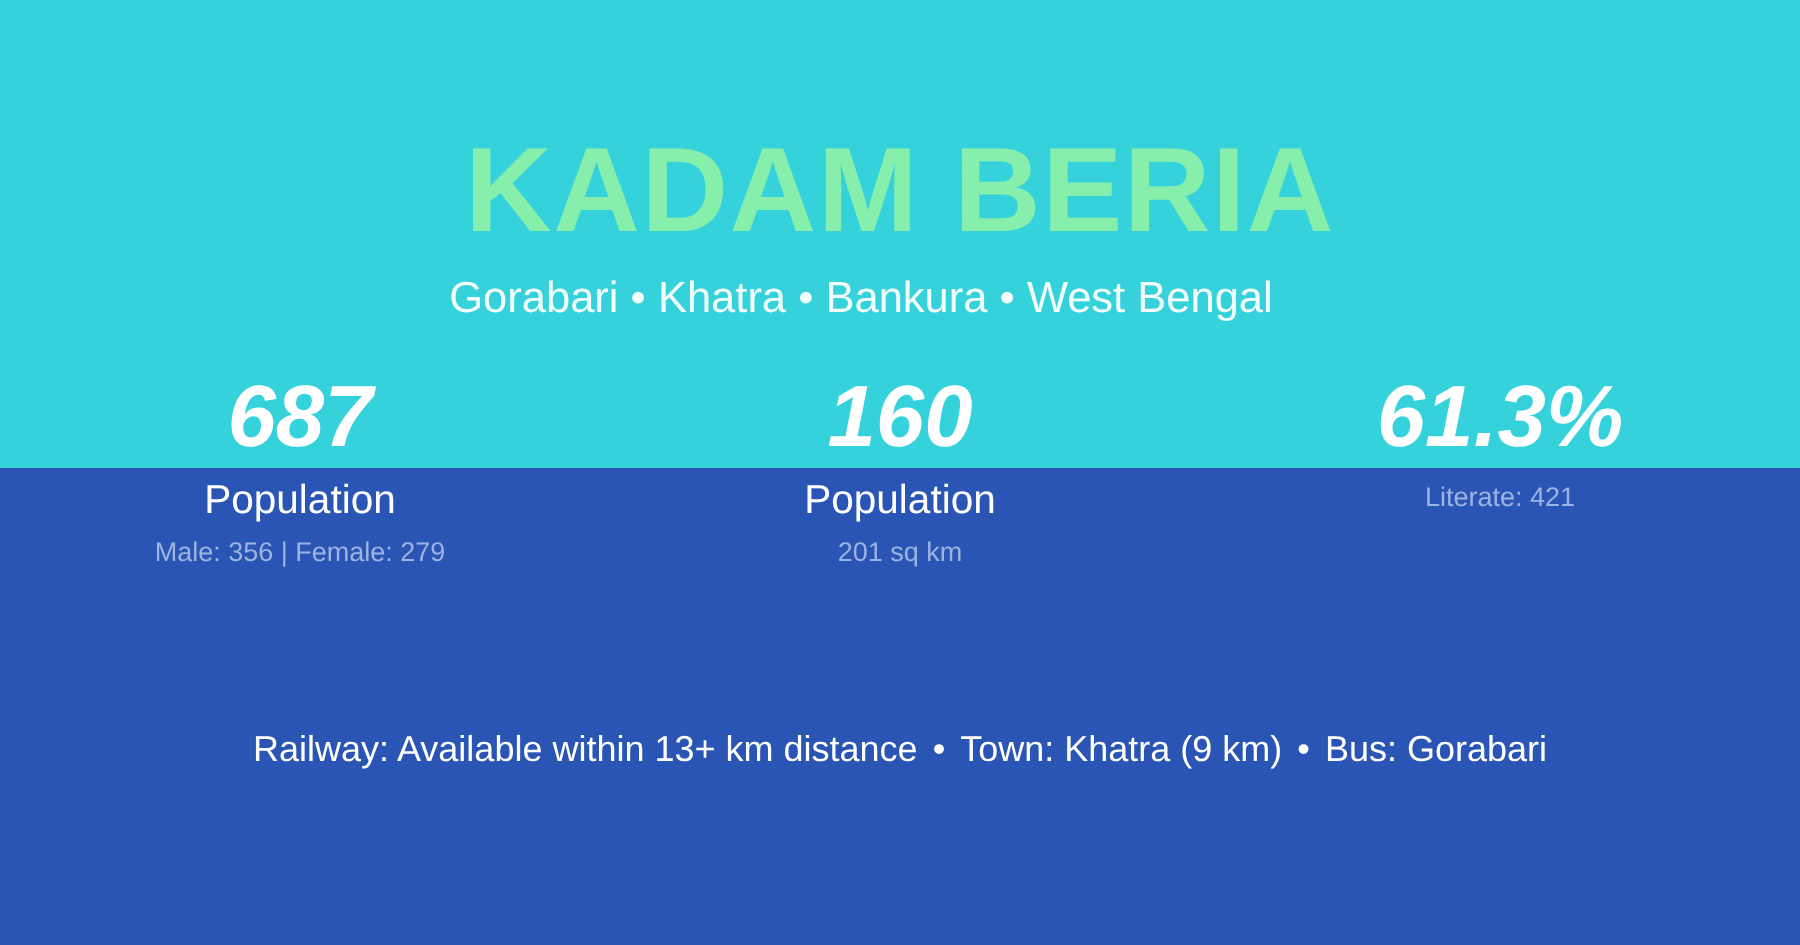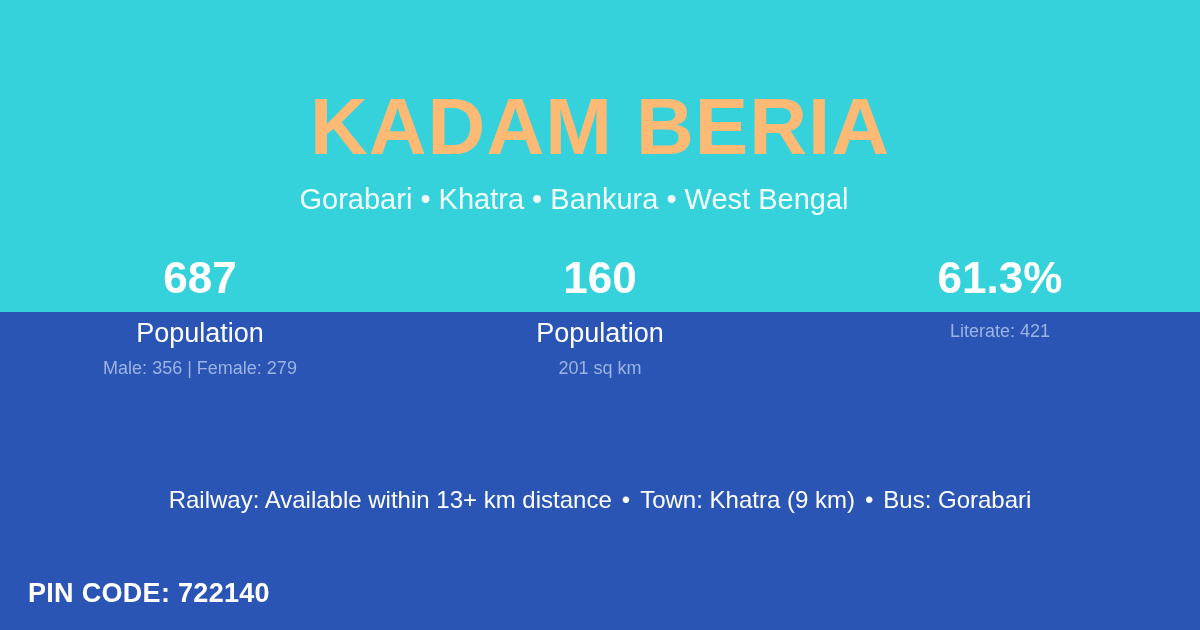--- a/index.html
+++ b/index.html
@@ -55,21 +55,21 @@
 
   .village-title {
     position: absolute;
     top: 84px;
     left: 0;
     width: 1200px;
     font-size: 80px;
     line-height: 86px;
     font-weight: 700;
     letter-spacing: 1px;
-    color: #fdba74;
+    color: #86efac;
     text-align: center;
     white-space: nowrap;
   }
 
   .village-subtitle {
     position: absolute;
     top: 180px;
     left: 0;
     width: 1148px;
     font-size: 29px;
@@ -90,26 +90,27 @@
     flex-direction: row;
   }
 
   .stat-col {
     flex: 1 1 400px;
     width: 400px;
     text-align: center;
   }
 
   .stat-value {
-    font-size: 44px;
+    font-size: 58px;
     line-height: 60px;
     font-weight: 700;
     color: #ffffff;
     letter-spacing: 0px;
     height: 64px;
+    font-style: italic;
   }
 
   .stat-label {
     margin-top: 5px;
     font-size: 27px;
     line-height: 32px;
     font-weight: 400;
     color: #ffffff;
   }
 
@@ -206,16 +207,15 @@
       <div class="stat-sub">Literate: 421</div>
     </div>
 
   </div>
 
   <div class="amenities">
     <span>Railway: Available within 13+ km distance</span><span class="amen-sep">•</span><span>Town: Khatra (9 km)</span><span class="amen-sep">•</span><span>Bus: Gorabari</span>
   </div>
 
   <div class="footer">
-    <div class="pin-code">PIN CODE: 722140</div>
   </div>
 
 </div>
 
 </body></html>

